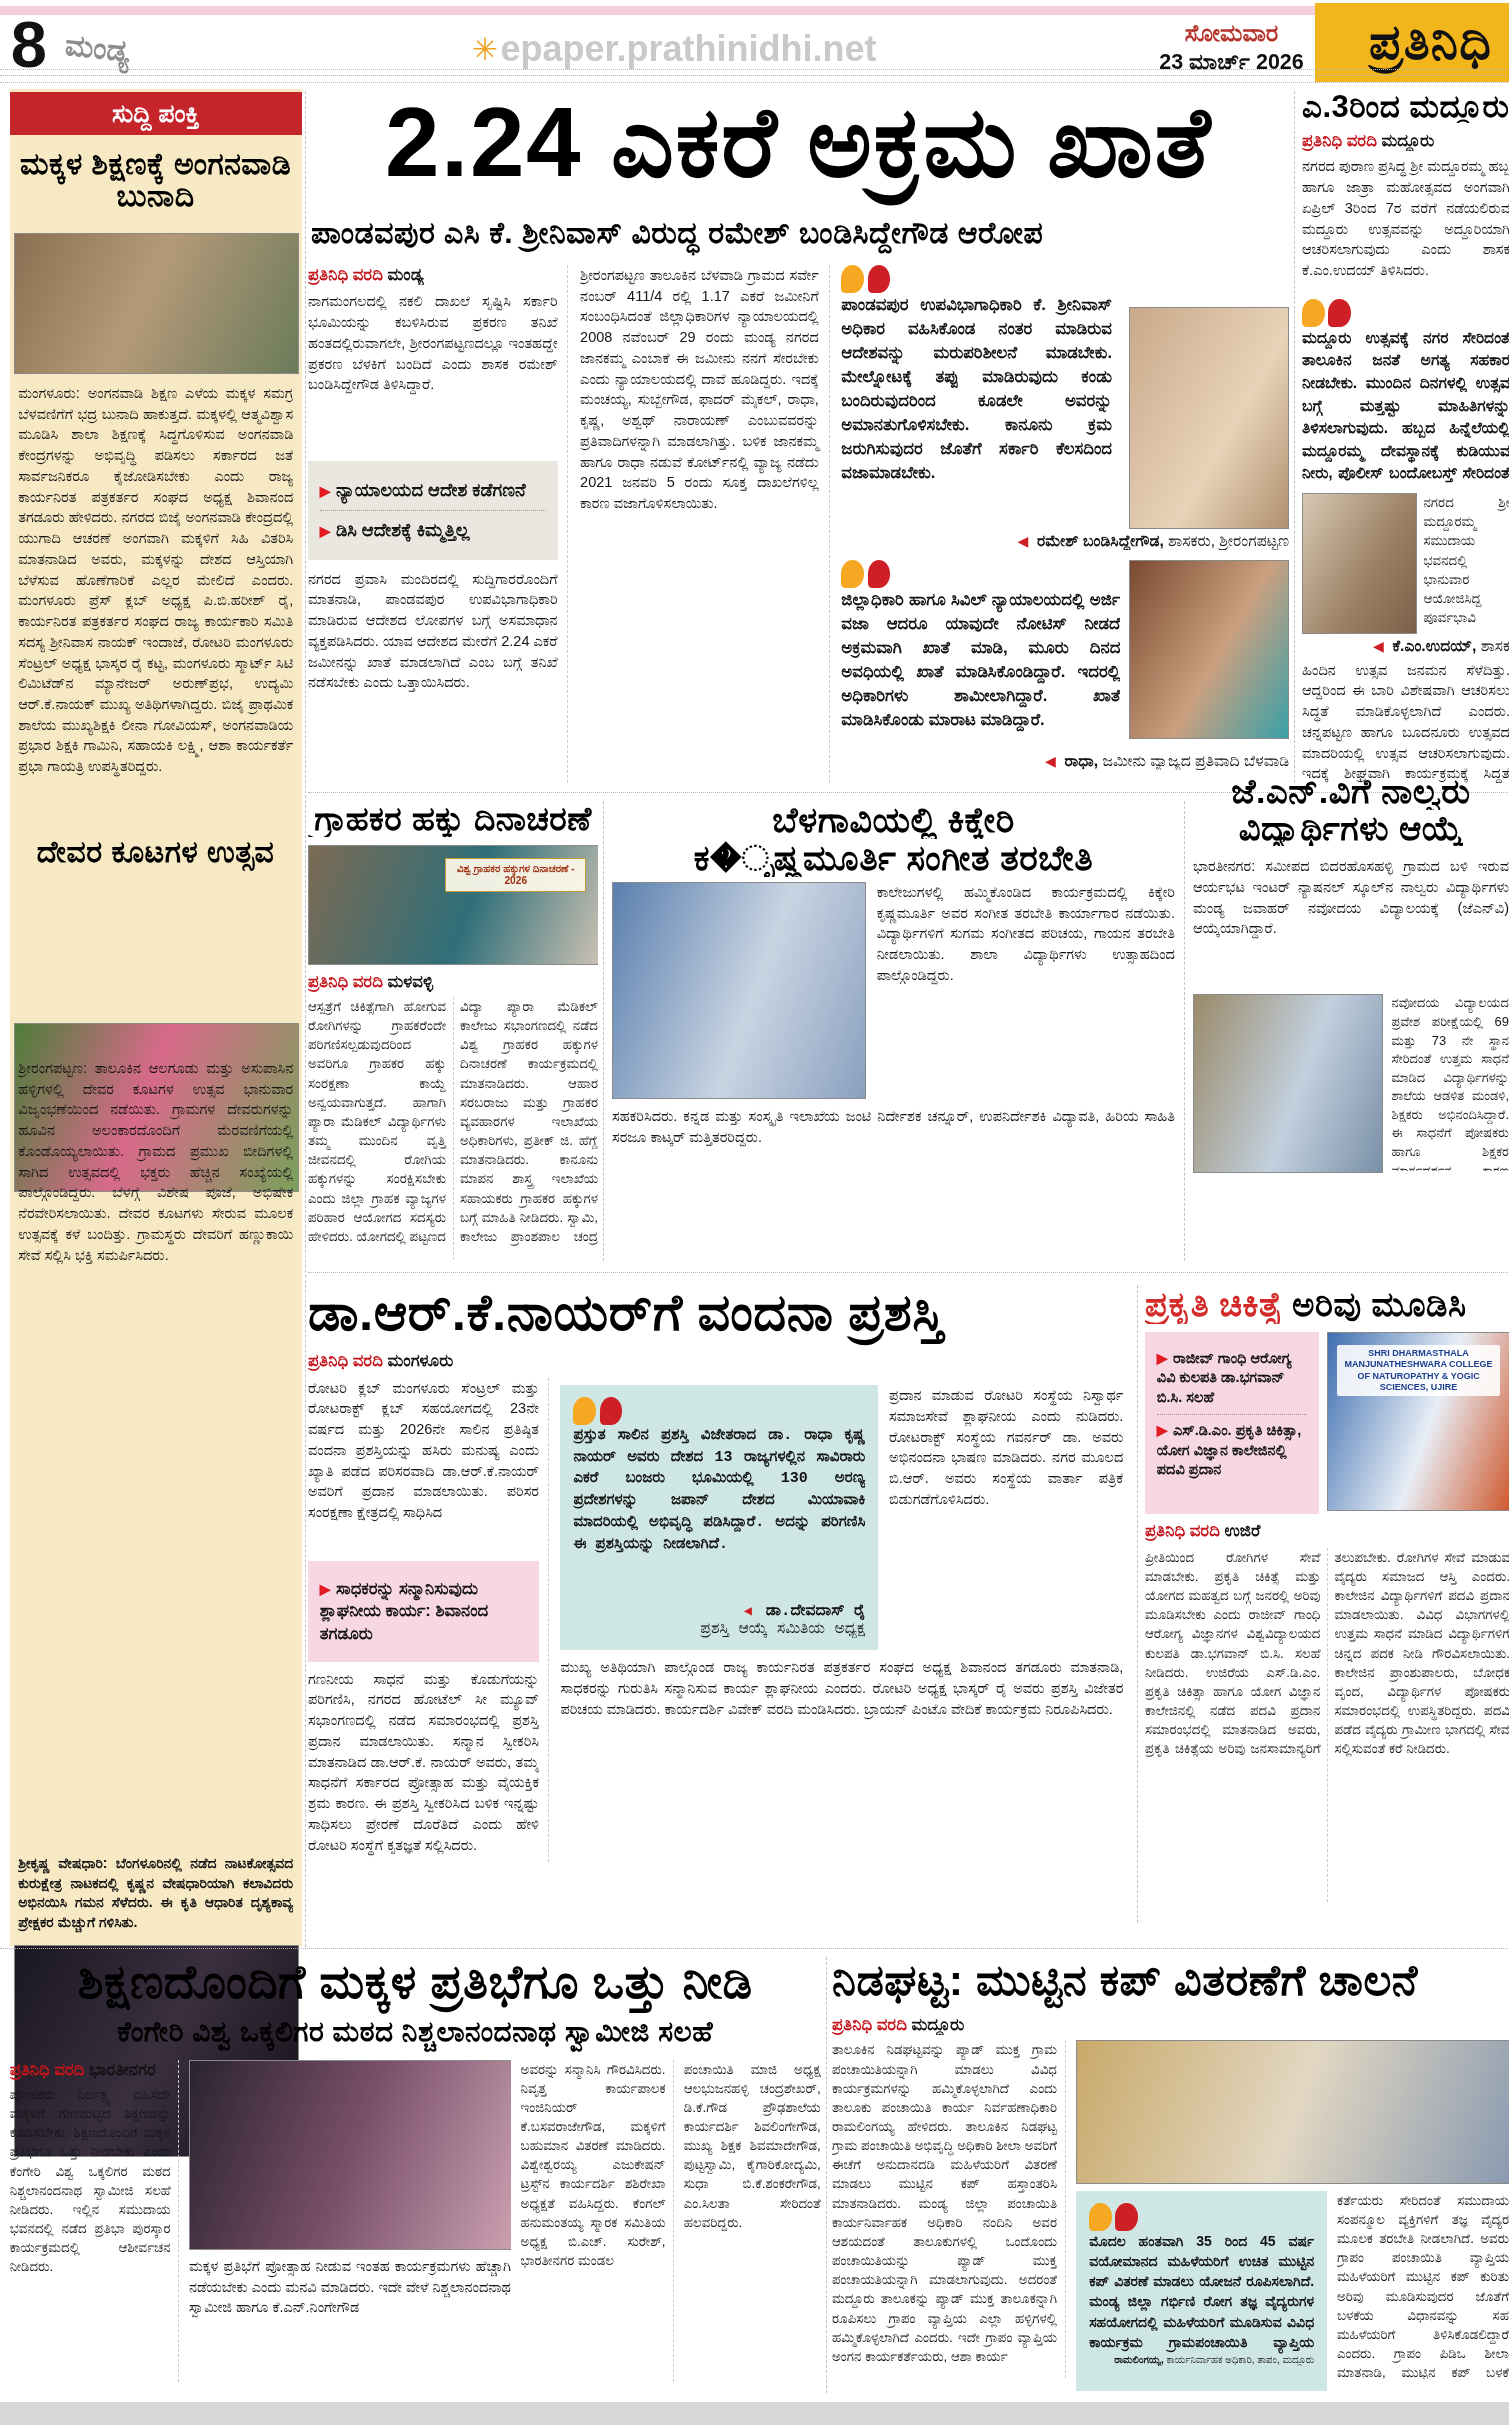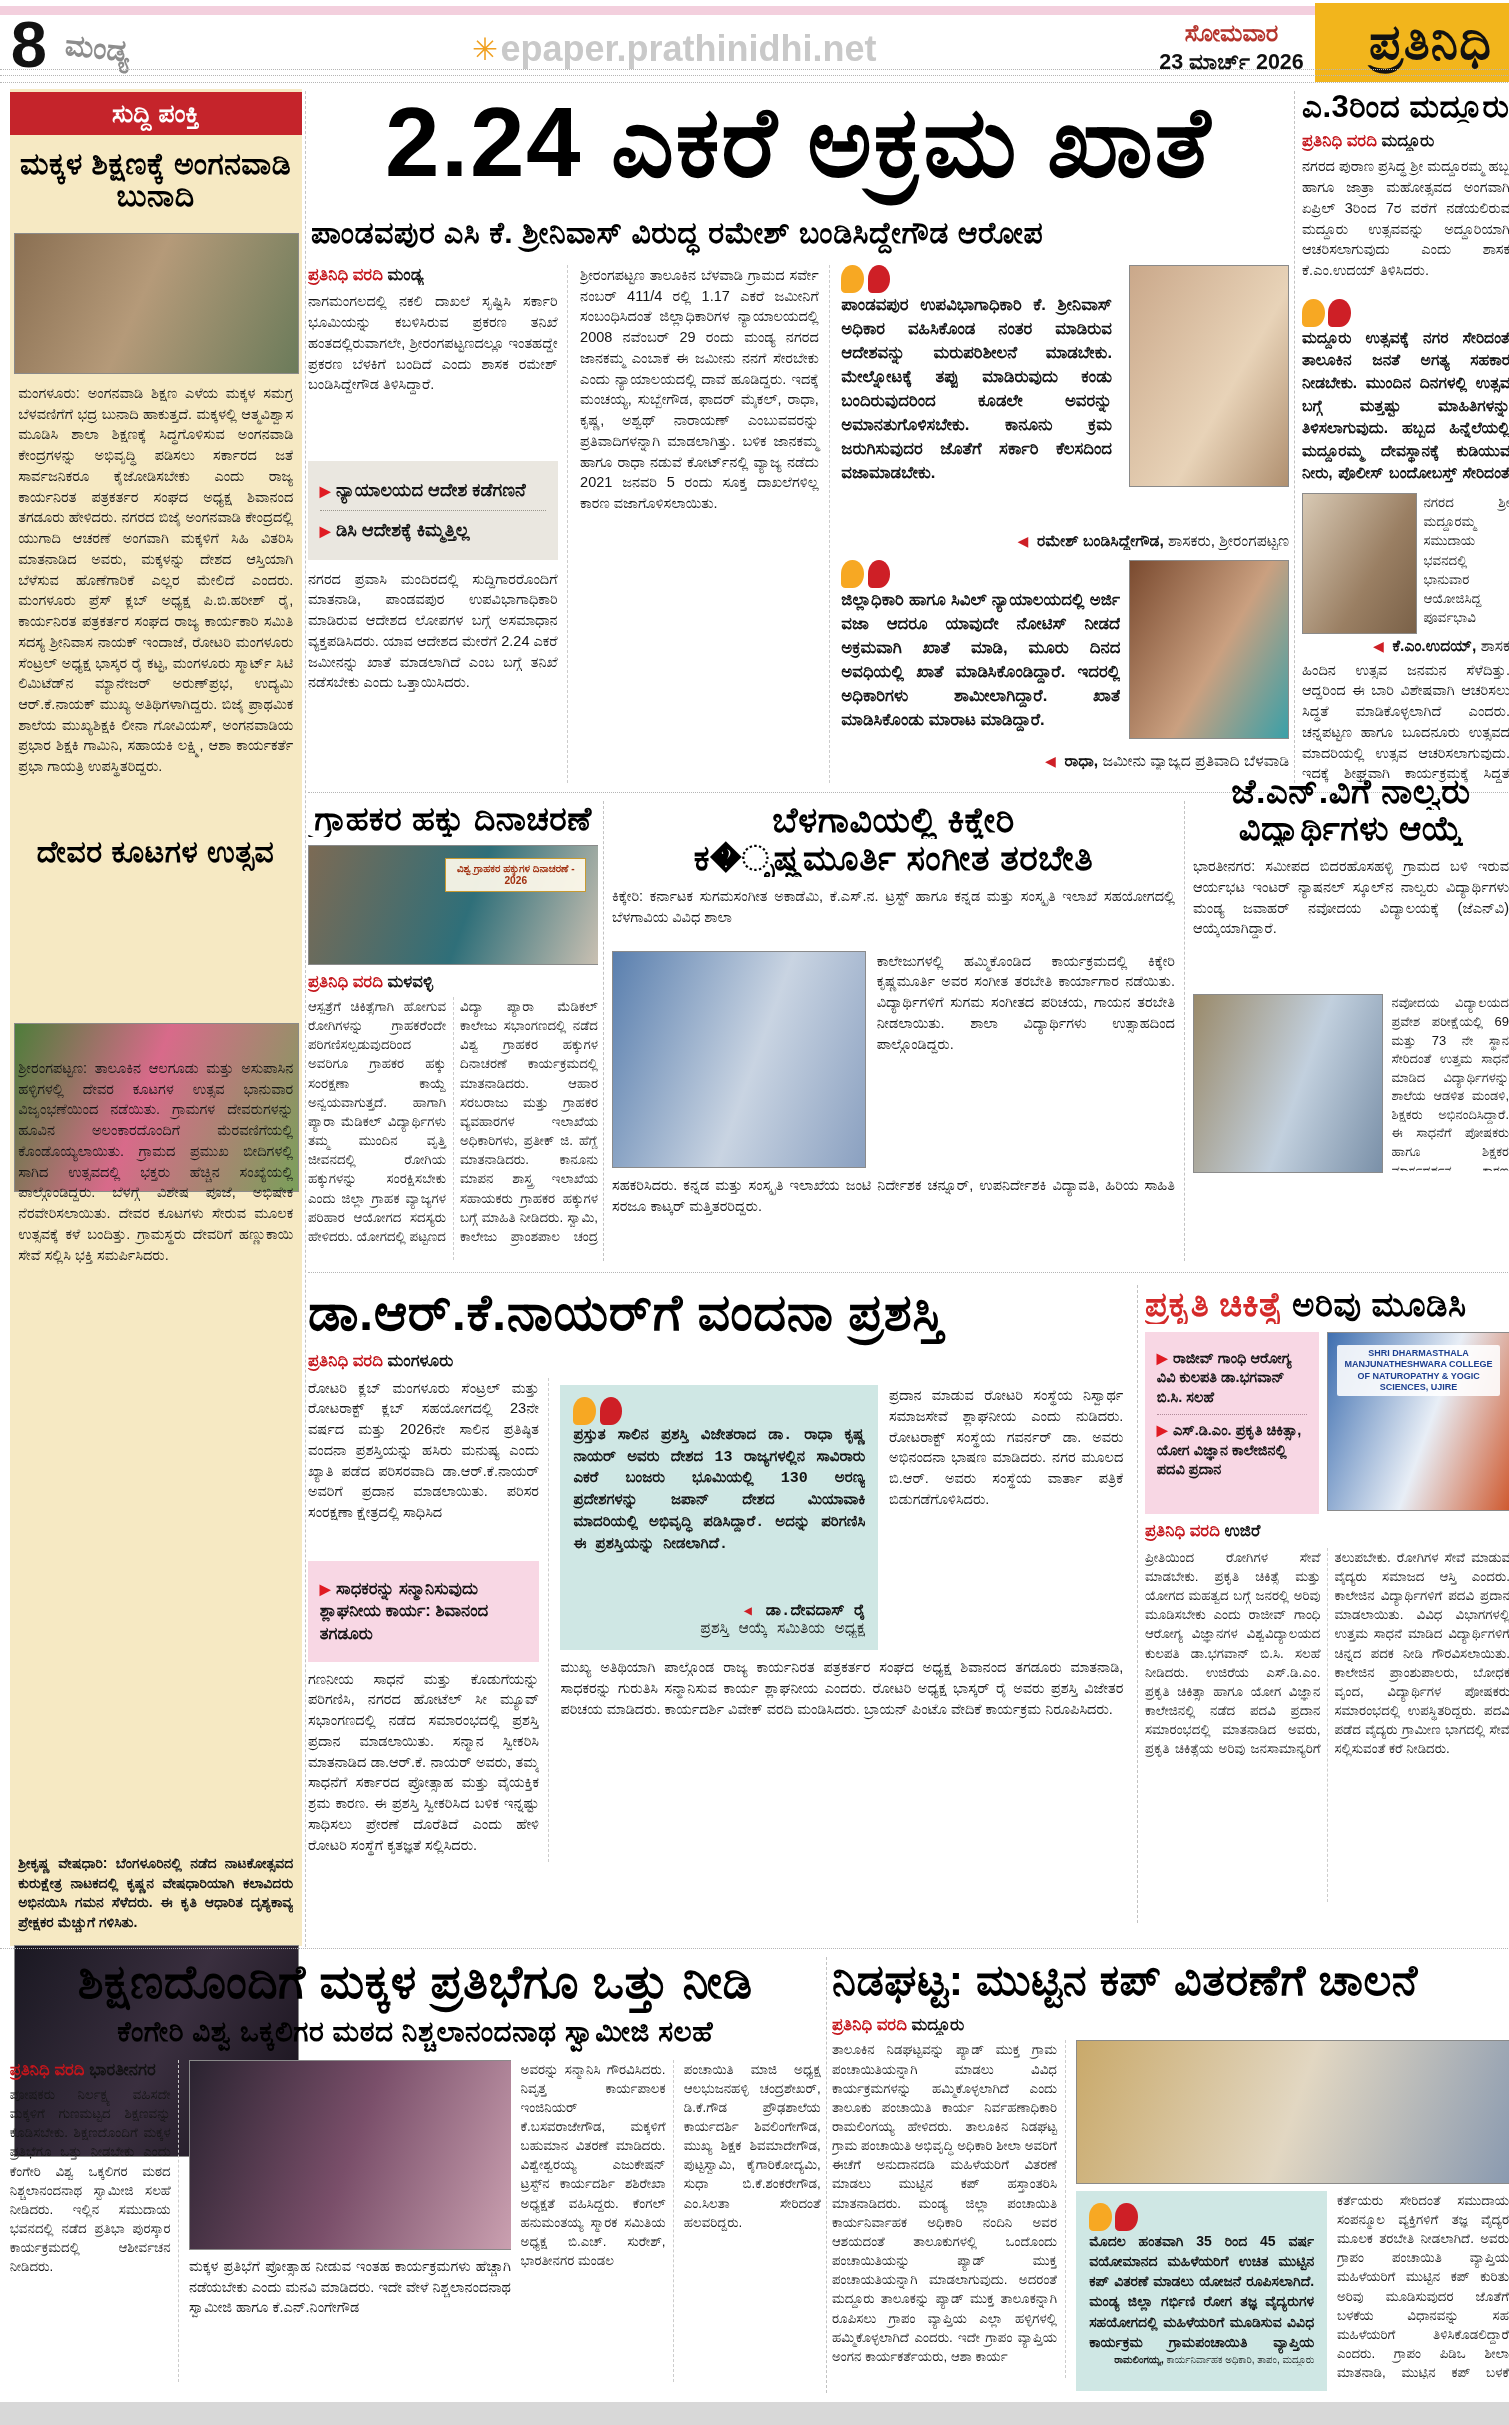--- a/index.html
+++ b/index.html
@@ -87,21 +87,21 @@
         <span class="plc">ಮಂಡ್ಯ</span></div>
       <div class="body-text" style="margin-top:6.4px;height:161px;">ನಾಗಮಂಗಲದಲ್ಲಿ ನಕಲಿ ದಾಖಲೆ ಸೃಷ್ಟಿಸಿ ಸರ್ಕಾರಿ ಭೂಮಿಯನ್ನು ಕಬಳಿಸಿರುವ ಪ್ರಕರಣ ತನಿಖೆ ಹಂತದಲ್ಲಿರುವಾಗಲೇ, ಶ್ರೀರಂಗಪಟ್ಟಣದಲ್ಲೂ ಇಂತಹದ್ದೇ ಪ್ರಕರಣ ಬೆಳಕಿಗೆ ಬಂದಿದೆ ಎಂದು ಶಾಸಕ ರಮೇಶ್ ಬಂಡಿಸಿದ್ದೇಗೌಡ ತಿಳಿಸಿದ್ದಾರೆ.</div>
       <div class="graybox" style="margin-top:8.6px;">
         <div class="item"><span class="tri">▶</span><span>ನ್ಯಾಯಾಲಯದ ಆದೇಶ ಕಡೆಗಣನೆ</span></div>
         <div class="item"><span class="tri">▶</span><span>ಡಿಸಿ ಆದೇಶಕ್ಕೆ ಕಿಮ್ಮತ್ತಿಲ್ಲ</span></div>
       </div>
       <div class="body-text" style="margin-top:8.6px;height:150px;">ನಗರದ ಪ್ರವಾಸಿ ಮಂದಿರದಲ್ಲಿ ಸುದ್ದಿಗಾರರೊಂದಿಗೆ ಮಾತನಾಡಿ, ಪಾಂಡವಪುರ ಉಪವಿಭಾಗಾಧಿಕಾರಿ ಮಾಡಿರುವ ಆದೇಶದ ಲೋಪಗಳ ಬಗ್ಗೆ ಅಸಮಾಧಾನ ವ್ಯಕ್ತಪಡಿಸಿದರು. ಯಾವ ಆದೇಶದ ಮೇರೆಗೆ 2.24 ಎಕರೆ ಜಮೀನನ್ನು ಖಾತೆ ಮಾಡಲಾಗಿದೆ ಎಂಬ ಬಗ್ಗೆ ತನಿಖೆ ನಡೆಸಬೇಕು ಎಂದು ಒತ್ತಾಯಿಸಿದರು.</div>
     </div>
     <div class="col body-text" style="width:241px;border-right:1.1px dashed #ccc;padding-right:9.7px;">ಶ್ರೀರಂಗಪಟ್ಟಣ ತಾಲೂಕಿನ ಬೆಳವಾಡಿ ಗ್ರಾಮದ ಸರ್ವೇ ನಂಬರ್ 411/4 ರಲ್ಲಿ 1.17 ಎಕರೆ ಜಮೀನಿಗೆ ಸಂಬಂಧಿಸಿದಂತೆ ಜಿಲ್ಲಾಧಿಕಾರಿಗಳ ನ್ಯಾಯಾಲಯದಲ್ಲಿ 2008 ನವೆಂಬರ್ 29 ರಂದು ಮಂಡ್ಯ ನಗರದ ಜಾನಕಮ್ಮ ಎಂಬಾಕೆ ಈ ಜಮೀನು ನನಗೆ ಸೇರಬೇಕು ಎಂದು ನ್ಯಾಯಾಲಯದಲ್ಲಿ ದಾವೆ ಹೂಡಿದ್ದರು. ಇದಕ್ಕೆ ಮಂಚಯ್ಯ, ಸುಬ್ಬೇಗೌಡ, ಫಾದರ್ ಮೈಕಲ್, ರಾಧಾ, ಕೃಷ್ಣ, ಅಶ್ವಥ್ ನಾರಾಯಣ್ ಎಂಬುವವರನ್ನು ಪ್ರತಿವಾದಿಗಳನ್ನಾಗಿ ಮಾಡಲಾಗಿತ್ತು. ಬಳಿಕ ಜಾನಕಮ್ಮ ಹಾಗೂ ರಾಧಾ ನಡುವೆ ಕೋರ್ಟ್‌ನಲ್ಲಿ ವ್ಯಾಜ್ಯ ನಡೆದು 2021 ಜನವರಿ 5 ರಂದು ಸೂಕ್ತ ದಾಖಲೆಗಳಿಲ್ಲ ಕಾರಣ ವಜಾಗೊಳಿಸಲಾಯಿತು.</div>
     <div class="col" style="width:452px;">
-      <div class="colwrap" style="gap:17px;">
+      <div class="colwrap" style="gap:17px;align-items:flex-end;">
         <div style="flex:1;">
           <span class="qicon">
               <i class="q1"></i>
               <i class="q2"></i>
             </span>
           <div class="qtext" style="height:236px;">ಪಾಂಡವಪುರ ಉಪವಿಭಾಗಾಧಿಕಾರಿ ಕೆ. ಶ್ರೀನಿವಾಸ್ ಅಧಿಕಾರ ವಹಿಸಿಕೊಂಡ ನಂತರ ಮಾಡಿರುವ ಆದೇಶವನ್ನು ಮರುಪರಿಶೀಲನೆ ಮಾಡಬೇಕು. ಮೇಲ್ನೋಟಕ್ಕೆ ತಪ್ಪು ಮಾಡಿರುವುದು ಕಂಡು ಬಂದಿರುವುದರಿಂದ ಕೂಡಲೇ ಅವರನ್ನು ಅಮಾನತುಗೊಳಿಸಬೇಕು. ಕಾನೂನು ಕ್ರಮ ಜರುಗಿಸುವುದರ ಜೊತೆಗೆ ಸರ್ಕಾರಿ ಕೆಲಸದಿಂದ ವಜಾಮಾಡಬೇಕು.</div>
         </div>
         <div class="photo" style="width:158px;height:220px;background:linear-gradient(120deg,#caa88a,#e8d3b8 60%,#b09070);"></div>
       </div>
       <div class="qattr" style="margin-top:3.2px;">
@@ -162,21 +162,20 @@
       <div class="screen">ವಿಶ್ವ ಗ್ರಾಹಕರ ಹಕ್ಕುಗಳ ದಿನಾಚರಣೆ - 2026</div>
     </div>
     <div class="byline" style="margin-top:6.4px;"><span class="lbl">ಪ್ರತಿನಿಧಿ ವರದಿ</span>
       <span class="plc">ಮಳವಳ್ಳಿ</span></div>
     <div class="body-text twocol" style="margin-top:5.4px;height:268px;font-size:13.4px;">ಆಸ್ಪತ್ರೆಗೆ ಚಿಕಿತ್ಸೆಗಾಗಿ ಹೋಗುವ ರೋಗಿಗಳನ್ನು ಗ್ರಾಹಕರೆಂದೇ ಪರಿಗಣಿಸಲ್ಪಡುವುದರಿಂದ ಅವರಿಗೂ ಗ್ರಾಹಕರ ಹಕ್ಕು ಸಂರಕ್ಷಣಾ ಕಾಯ್ದೆ ಅನ್ವಯವಾಗುತ್ತದೆ. ಹಾಗಾಗಿ ಪ್ಯಾರಾ ಮೆಡಿಕಲ್ ವಿದ್ಯಾರ್ಥಿಗಳು ತಮ್ಮ ಮುಂದಿನ ವೃತ್ತಿ ಜೀವನದಲ್ಲಿ ರೋಗಿಯ ಹಕ್ಕುಗಳನ್ನು ಸಂರಕ್ಷಿಸಬೇಕು ಎಂದು ಜಿಲ್ಲಾ ಗ್ರಾಹಕ ವ್ಯಾಜ್ಯಗಳ ಪರಿಹಾರ ಆಯೋಗದ ಸದಸ್ಯರು ಹೇಳಿದರು. ಯೋಗದಲ್ಲಿ ಪಟ್ಟಣದ ವಿದ್ಯಾ ಪ್ಯಾರಾ ಮೆಡಿಕಲ್ ಕಾಲೇಜು ಸಭಾಂಗಣದಲ್ಲಿ ನಡೆದ ವಿಶ್ವ ಗ್ರಾಹಕರ ಹಕ್ಕುಗಳ ದಿನಾಚರಣೆ ಕಾರ್ಯಕ್ರಮದಲ್ಲಿ ಮಾತನಾಡಿದರು. ಆಹಾರ ಸರಬರಾಜು ಮತ್ತು ಗ್ರಾಹಕರ ವ್ಯವಹಾರಗಳ ಇಲಾಖೆಯ ಅಧಿಕಾರಿಗಳು, ಪ್ರತೀಕ್ ಜಿ. ಹೆಗ್ಡೆ ಮಾತನಾಡಿದರು. ಕಾನೂನು ಮಾಪನ ಶಾಸ್ತ್ರ ಇಲಾಖೆಯ ಸಹಾಯಕರು ಗ್ರಾಹಕರ ಹಕ್ಕುಗಳ ಬಗ್ಗೆ ಮಾಹಿತಿ ನೀಡಿದರು. ಸ್ವಾಮಿ, ಕಾಲೇಜು ಪ್ರಾಂಶಪಾಲ ಚಂದ್ರ ಮೋಹನ್ ಸೇರಿದಂತೆ ಇತರರಿದ್ದರು.</div>
   </div>
 
   <div class="abs" style="left:612px;top:801px;width:563px;height:461px;overflow:hidden;">
     <div class="hl center" style="font-size:35px;">ಬೆಳಗಾವಿಯಲ್ಲಿ ಕಿಕ್ಕೇರಿ</div>
     <div class="hl center" style="font-size:35px;">ಕ�ೃಷ್ಣಮೂರ್ತಿ ಸಂಗೀತ ತರಬೇತಿ</div>
-    <div class="body-text" style="margin-top:9.7px;height:59px;">ಕಿಕ್ಕೇರಿ: ಕರ್ನಾಟಕ ಸುಗಮಸಂಗೀತ ಅಕಾಡೆಮಿ, ಕೆ.ಎಸ್.ನ. ಟ್ರಸ್ಟ್ ಹಾಗೂ ಕನ್ನಡ ಮತ್ತು ಸಂಸ್ಕೃತಿ ಇಲಾಖೆ ಸಹಯೋಗದಲ್ಲಿ ಬೆಳಗಾವಿಯ ವಿವಿಧ ಶಾಲಾ</div>
     <div class="colwrap" style="gap:10.7px;margin-top:5.4px;">
       <div class="photo" style="width:252px;height:215px;background:linear-gradient(110deg,#5a7fae,#c9d4e2 55%,#8aa0c0);"></div>
       <div class="body-text" style="flex:1;height:215px;">ಕಾಲೇಜುಗಳಲ್ಲಿ ಹಮ್ಮಿಕೊಂಡಿದ ಕಾರ್ಯಕ್ರಮದಲ್ಲಿ ಕಿಕ್ಕೇರಿ ಕೃಷ್ಣಮೂರ್ತಿ ಅವರ ಸಂಗೀತ ತರಬೇತಿ ಕಾರ್ಯಾಗಾರ ನಡೆಯಿತು. ವಿದ್ಯಾರ್ಥಿಗಳಿಗೆ ಸುಗಮ ಸಂಗೀತದ ಪರಿಚಯ, ಗಾಯನ ತರಬೇತಿ ನೀಡಲಾಯಿತು. ಶಾಲಾ ವಿದ್ಯಾರ್ಥಿಗಳು ಉತ್ಸಾಹದಿಂದ ಪಾಲ್ಗೊಂಡಿದ್ದರು.</div>
     </div>
     <div class="body-text" style="margin-top:7.5px;height:64px;">ಸಹಕರಿಸಿದರು. ಕನ್ನಡ ಮತ್ತು ಸಂಸ್ಕೃತಿ ಇಲಾಖೆಯ ಜಂಟಿ ನಿರ್ದೇಶಕ ಚನ್ನೂರ್, ಉಪನಿರ್ದೇಶಕಿ ವಿದ್ಯಾವತಿ, ಹಿರಿಯ ಸಾಹಿತಿ ಸರಜೂ ಕಾಟ್ಕರ್ ಮತ್ತಿತರರಿದ್ದರು.</div>
   </div>
 
   <div class="abs" style="left:1193px;top:773px;width:316px;height:461px;overflow:hidden;">
     <div class="hl center" style="font-size:34px;">ಜೆ.ಎನ್.ವಿಗೆ ನಾಲ್ವರು</div>
     <div class="hl center" style="font-size:34px;">ವಿದ್ಯಾರ್ಥಿಗಳು ಆಯ್ಕೆ</div>

